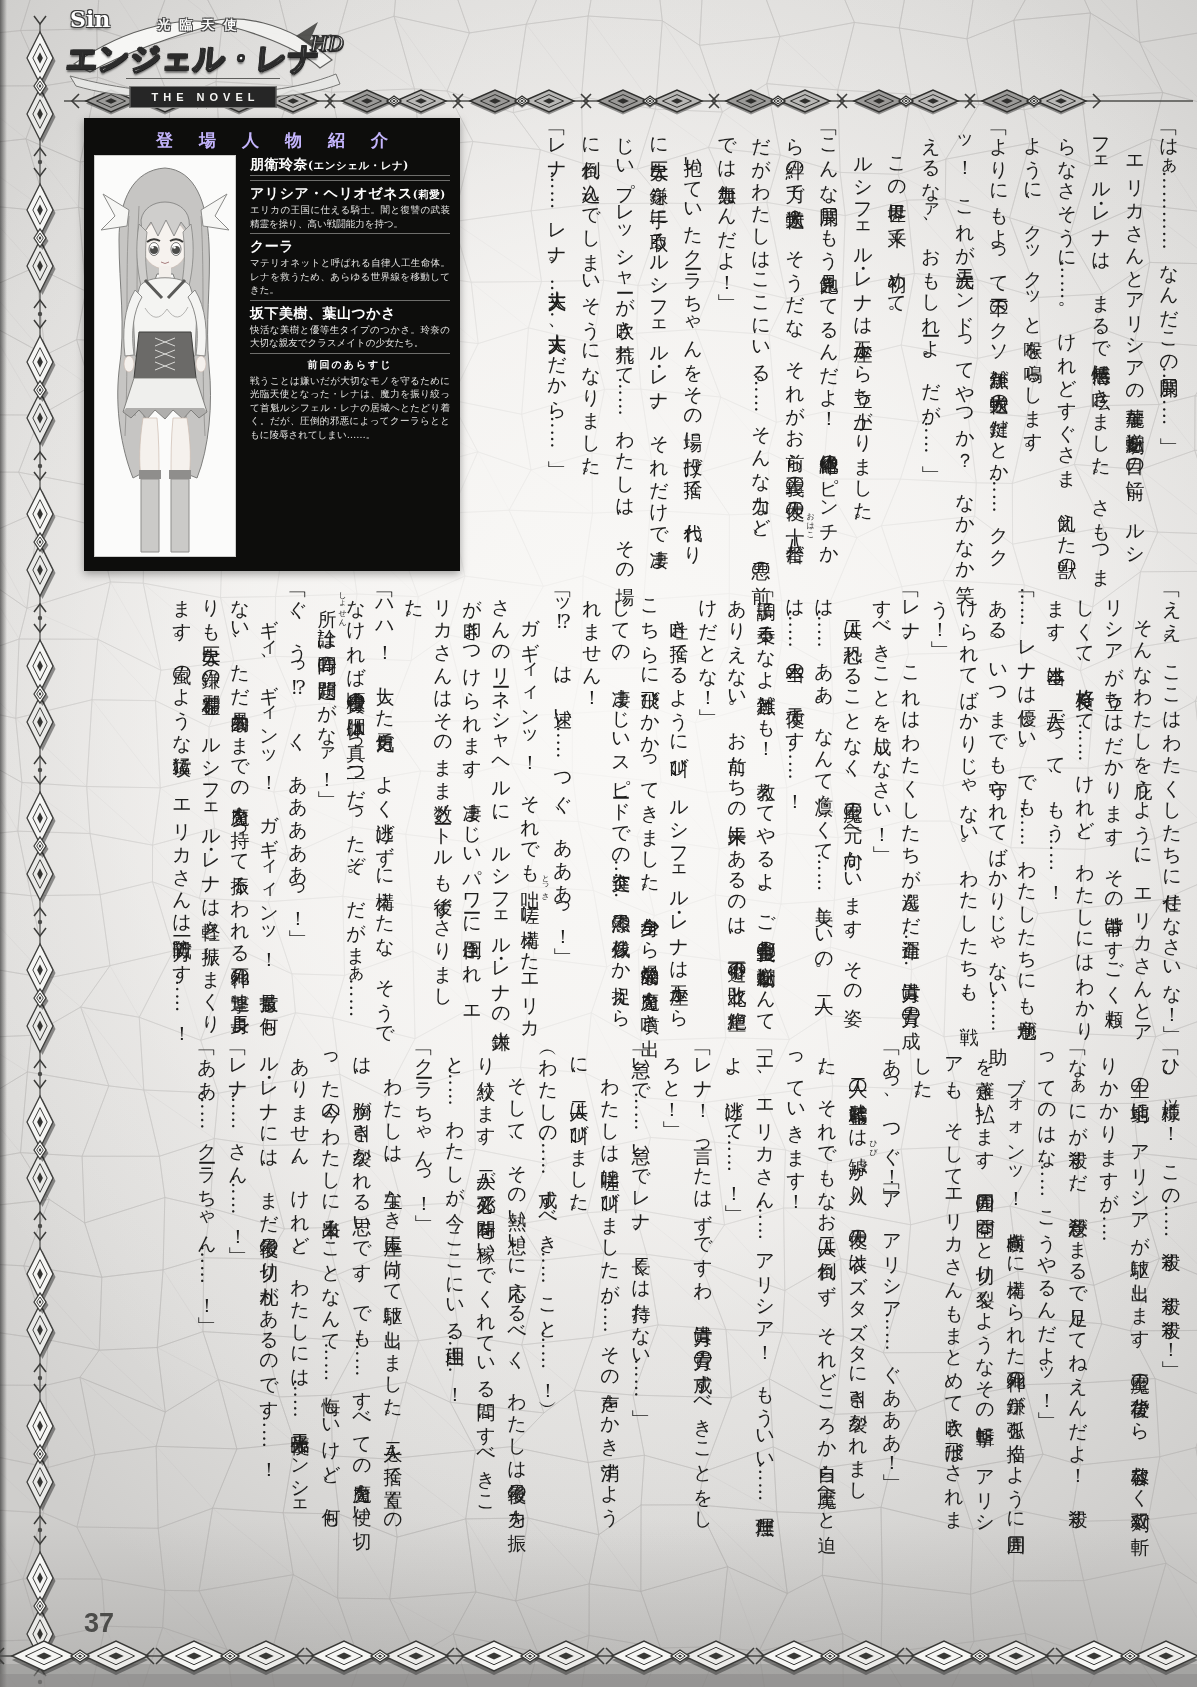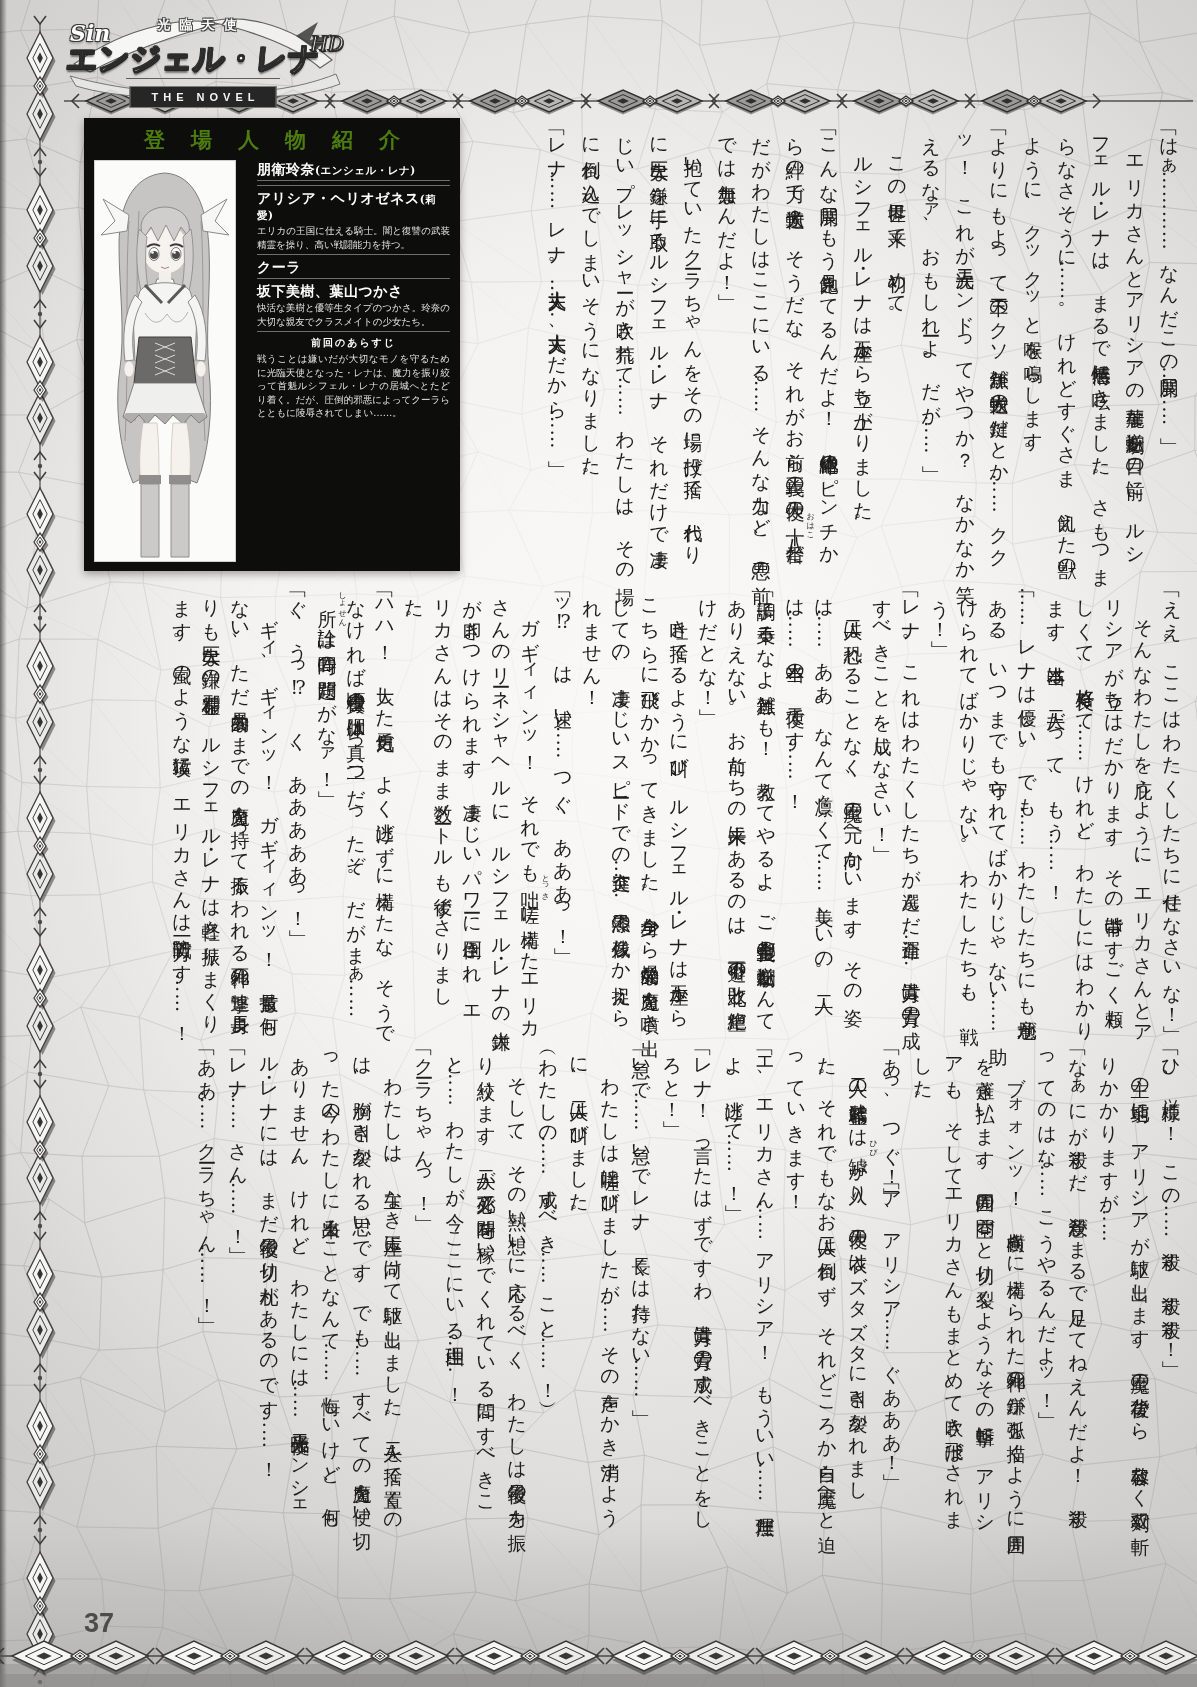--- a/index.html
+++ b/index.html
@@ -17,21 +17,21 @@
       linear-gradient(to bottom, rgba(120,119,117,0) 90%, rgba(120,119,117,.30) 100%),
       radial-gradient(ellipse 70% 55% at 52% 42%, rgba(250,249,247,.92) 0%, rgba(248,247,245,.70) 42%, rgba(240,239,237,.30) 68%, rgba(220,219,217,0) 92%);
   }
   .left-edge{position:absolute;left:0;top:0;width:7px;height:100%;
     background:linear-gradient(to right, rgba(25,25,25,.6), rgba(25,25,25,0));}
 
   
   .logo{position:absolute;left:60px;top:6px;width:286px;height:110px;z-index:5;}
   .logo .swoosh{position:absolute;left:0;top:0;}
   .logo-script{
-    position:absolute;left:10px;top:14px;font-style:italic;font-size:22px;font-weight:bold;color:#fff;
+    position:absolute;left:10px;top:0;font-size:22px;font-weight:bold;color:#fff;
     text-shadow:-1px -1px 0 #3a3a3a,1px -1px 0 #3a3a3a,-1px 1px 0 #3a3a3a,1px 1px 0 #3a3a3a,0 2px 3px rgba(0,0,0,.5);
   }
   .logo-kanji{
     position:absolute;left:0;right:12px;top:10px;text-align:center;
     font-size:13px;font-weight:bold;letter-spacing:9px;text-indent:9px;color:#fdfdfd;
     text-shadow:-1px -1px 0 #444,1px -1px 0 #444,-1px 1px 0 #444,1px 1px 0 #444;
   }
   .logo-main{
     position:absolute;left:0;right:20px;top:32px;text-align:center;
     font-size:31px;font-weight:900;letter-spacing:0px;color:#ffffff;transform:skewX(-5deg);
@@ -52,24 +52,24 @@
     letter-spacing:5px;text-indent:5px;padding:4px 16px;white-space:nowrap;
   }
 
   
   .char-box{
     position:absolute;left:84px;top:118px;width:376px;height:453px;z-index:4;
     background:#0d0d0c;color:#eee;box-sizing:border-box;padding:7px 10px 8px;
     box-shadow:0 3px 8px rgba(0,0,0,.35);
   }
   .char-box .box-title{
-    color:#4d7c0f;font-size:21px;font-weight:bold;text-align:center;
+    color:#c4b5fd;font-size:17px;font-weight:bold;text-align:center;
     letter-spacing:26px;text-indent:26px;white-space:nowrap;line-height:30px;height:30px;overflow:hidden;
   }
-  .char-box .box-row{display:flex;gap:21px;margin-top:5px;height:404px;}
+  .char-box .box-row{display:flex;gap:14px;height:404px;}
   .char-art-frame{flex:none;width:140px;height:400px;border:1px solid #cfcfcd;background:#fbfbfa;}
   .entries{flex:1;min-width:0;}
   .entry h4{margin:1px 0 2px;font-size:14px;font-weight:bold;color:#fff;letter-spacing:.5px;line-height:1.15;}
   .entry h4 .note{font-size:10.5px;font-weight:bold;}
   .entry p{margin:0 0 3px;font-size:9.5px;line-height:1.42;color:#e6e6e4;text-align:justify;}
   .entry-divider{border:none;border-top:1px solid #6e6e6c;margin:3px 0 4px;}
   .synopsis-title{margin:4px 0 2px;text-align:center;font-size:10px;font-weight:bold;color:#fff;letter-spacing:2px;}
   .synopsis-body{margin:0;font-size:9.5px;line-height:1.42;color:#e6e6e4;text-align:justify;}
 
   
@@ -1433,20 +1433,21 @@
           </div>
           <hr class="entry-divider">
           <hr class="entry-divider">
           <div class="entry">
             <h4>アリシア・ヘリオゼネス<span class="note">(莉愛)</span></h4>
             <p>エリカの王国に仕える騎士。闇と復讐の武装精霊を操り、高い戦闘能力を持つ。</p>
           </div>
           <hr class="entry-divider">
           <div class="entry">
             <h4>クーラ</h4>
+            <p>マテリオネットと呼ばれる自律人工生命体。レナを救うため、あらゆる世界線を移動してきた。</p>
           </div>
           <hr class="entry-divider">
           <div class="entry">
             <h4>坂下美樹、葉山つかさ</h4>
             <p>快活な美樹と優等生タイプのつかさ。玲奈の大切な親友でクラスメイトの少女たち。</p>
           </div>
           <hr class="entry-divider">
           <div class="synopsis-title">前回のあらすじ</div>
           <p class="synopsis-body">戦うことは嫌いだが大切なモノを守るために光臨天使となった・レナは、魔力を振り絞って首魁ルシフェル・レナの居城へとたどり着く。だが、圧倒的邪悪によってクーラらとともに陵辱されてしまい……。</p>
         </div>

